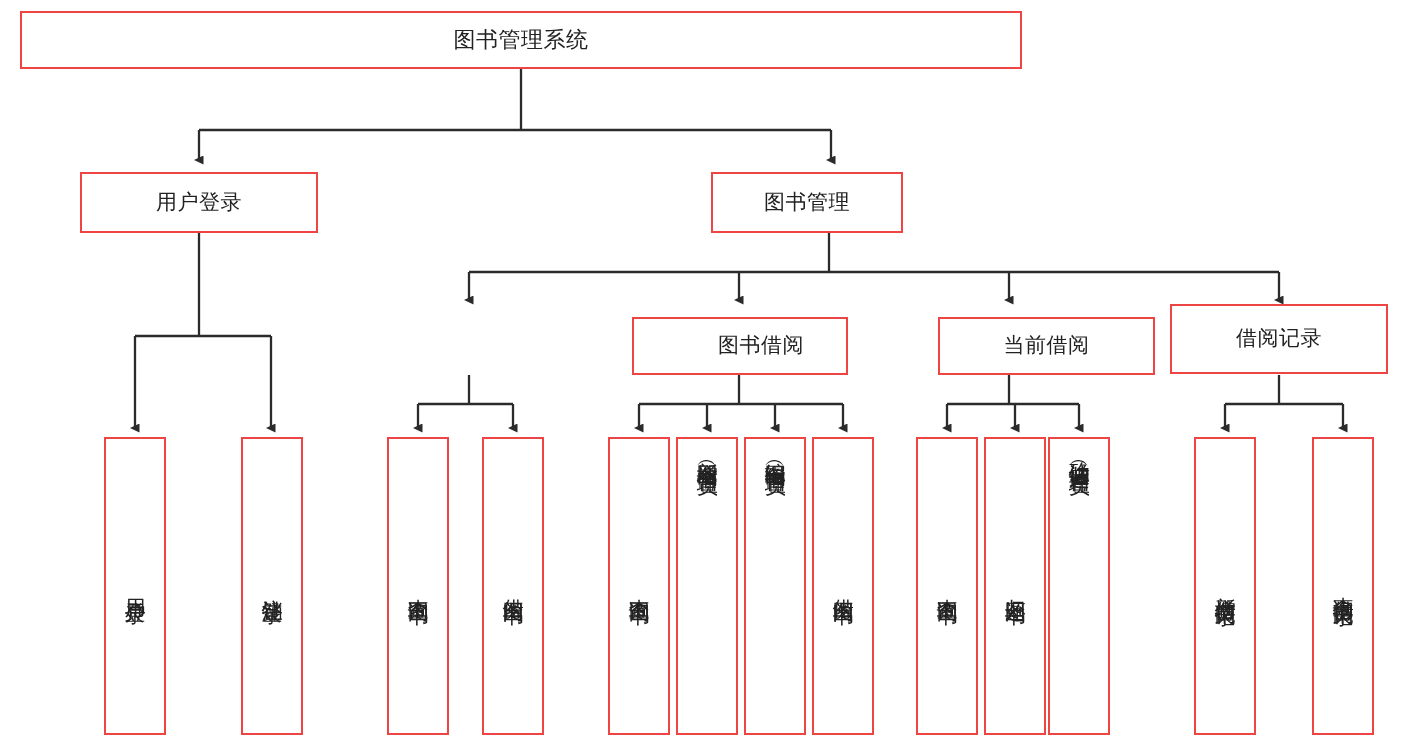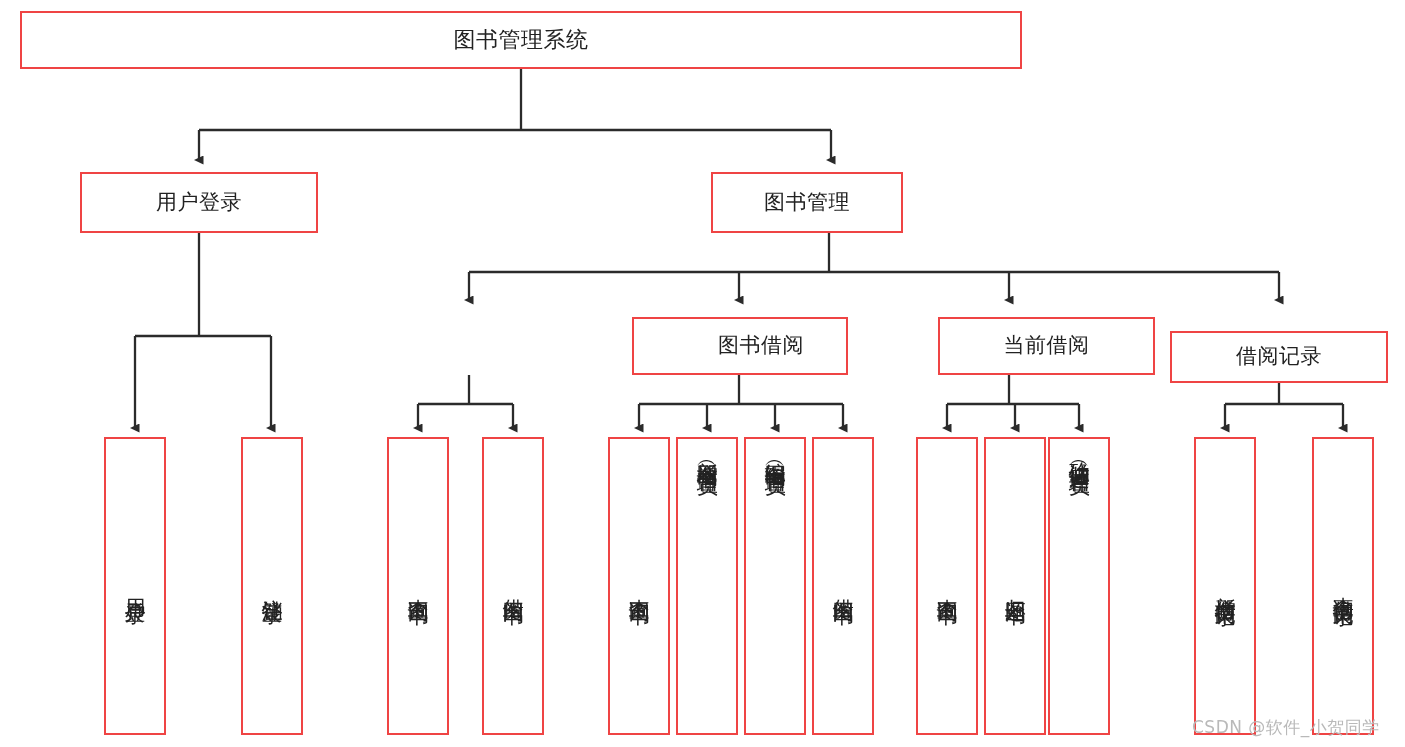--- a/index.html
+++ b/index.html
@@ -162,21 +162,21 @@
 
 
   <div class="node horiz" style="left:632px; top:317px; width:216px; height:58px;padding-left:42px;">
     <span class="node-label">图书借阅</span>
   </div>
 
   <div class="node horiz" style="left:902px; top:317px; width:217px; height:58px;margin-left:36px;">
     <span class="node-label">当前借阅</span>
   </div>
 
-  <div class="node horiz" style="left:1170px; top:331px; width:218px; height:52px;">
+  <div class="node horiz" style="left:1170px; top:304px; width:218px; height:70px;">
     <span class="node-label">借阅记录</span>
   </div>
 
   <div class="node vert centered" style="left:104px; top:437px; width:62px; height:298px;">
     <span class="node-label">用户登录</span>
   </div>
 
   <div class="node vert centered" style="left:241px; top:437px; width:62px; height:298px;">
     <span class="node-label">注销登录</span>
   </div>
@@ -218,15 +218,14 @@
   </div>
 
   <div class="node vert centered" style="left:1194px; top:437px; width:62px; height:298px;">
     <span class="node-label">新增借阅记录</span>
   </div>
 
   <div class="node vert centered" style="left:1312px; top:437px; width:62px; height:298px;">
     <span class="node-label">查询借阅记录</span>
   </div>
 
-  <div class="watermark" style="left:1192px; top:716px;">CSDN @软件_小贺同学</div>
 
 </div>
 
 </body></html>

